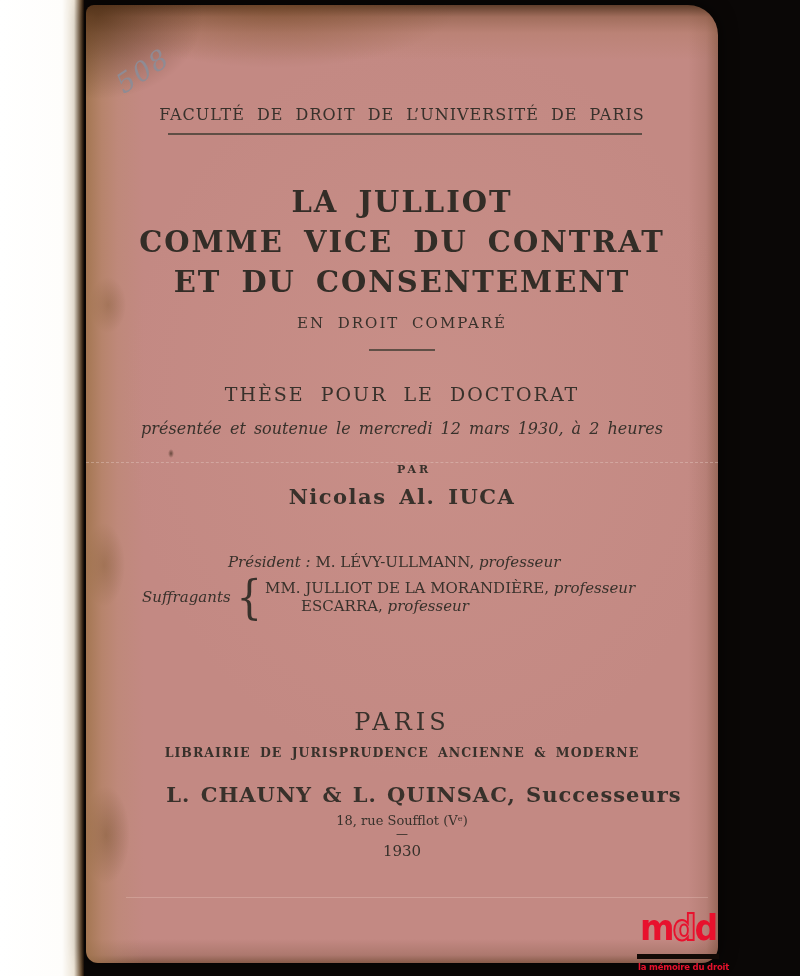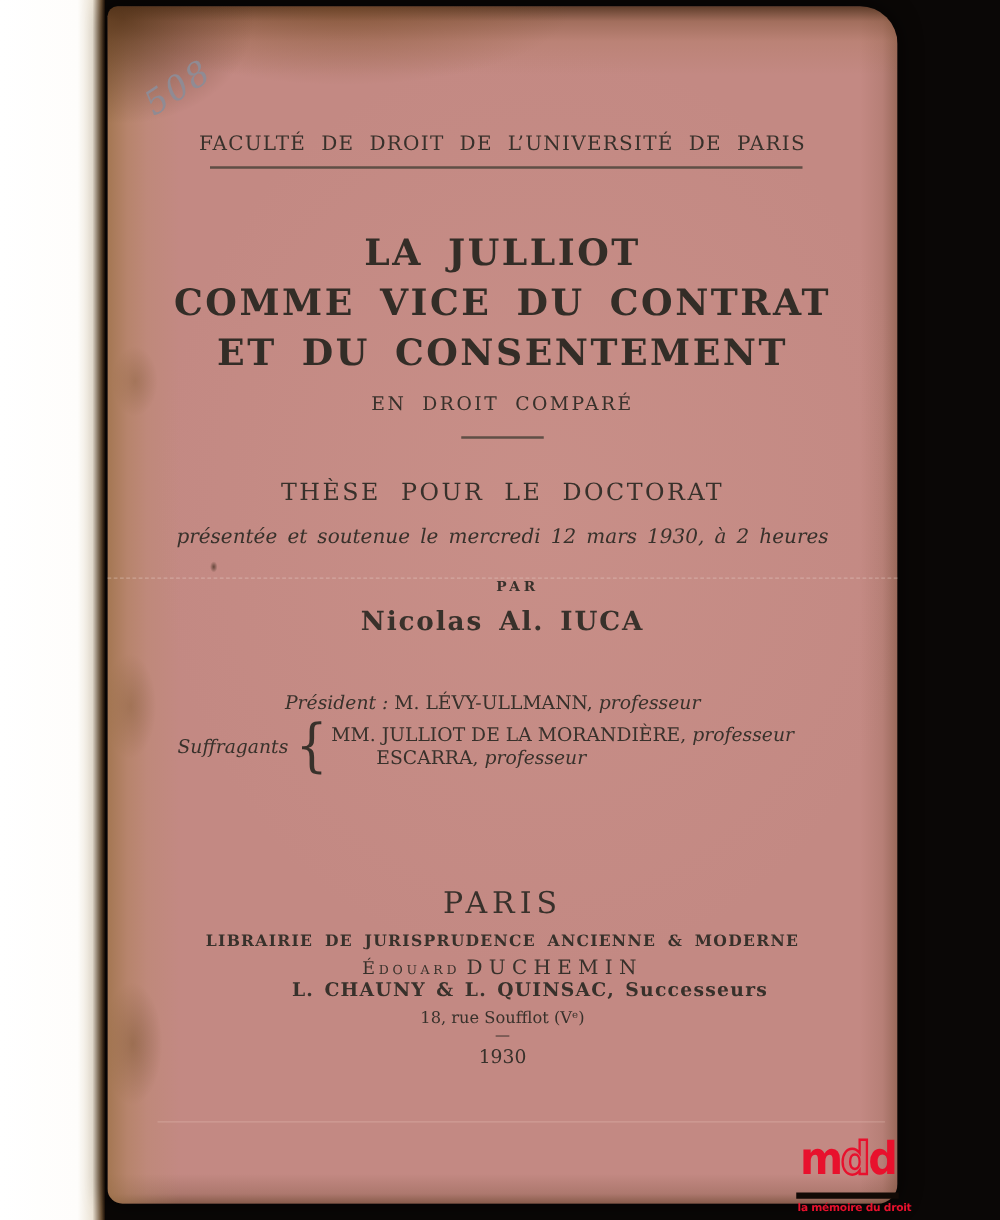--- a/index.html
+++ b/index.html
@@ -65,21 +65,21 @@
   .members{line-height:18px;}
   .member{white-space:nowrap;}
   .member.indent{margin-left:36px;}
 
   .imprint{position:absolute;top:703px;left:0;right:0;text-align:center;color:#38312b;}
   .city{font-size:24px;letter-spacing:4px;}
   .librairie{font-size:12.5px;font-weight:bold;letter-spacing:1px;word-spacing:4px;margin-top:9px;}
   .edouard{margin-top:4px;}
   .edouard .first{font-variant:small-caps;font-size:14px;letter-spacing:3px;}
   .edouard .last{font-size:16px;letter-spacing:5px;}
-  .chauny{font-size:15px;font-weight:bold;letter-spacing:1px;word-spacing:2px;margin-top:0;padding-left:44px;}
+  .chauny{font-size:21px;font-weight:bold;letter-spacing:1px;word-spacing:2px;margin-top:22px;padding-left:44px;}
   .address{font-size:13px;margin-top:6px;}
   .imprint-dash{font-size:12px;margin-top:1px;line-height:10px;}
   .year{font-size:15px;margin-top:3px;}
 
   
   .mdd-logo{
     position:absolute;left:640px;top:910px;
     font-family:"DejaVu Sans", sans-serif;font-weight:bold;
     font-size:36px;line-height:1;letter-spacing:-2px;
     color:#e8112d;transform:scaleX(.92);transform-origin:left top;
@@ -144,24 +144,20 @@
           <span>ESCARRA,</span>
           <i>professeur</i>
         </div>
       </div>
     </div>
   </div>
 
   <div class="imprint">
     <div class="city">PARIS</div>
     <div class="librairie">LIBRAIRIE DE JURISPRUDENCE ANCIENNE &amp; MODERNE</div>
-    <div class="edouard">
-      <span class="first">Édouard</span>
-      <span class="last">DUCHEMIN</span>
-    </div>
     <div class="chauny">L. CHAUNY &amp; L. QUINSAC, Successeurs</div>
     <div class="address">18, rue Soufflot (Vᵉ)</div>
     <div class="imprint-dash">—</div>
     <div class="year">1930</div>
   </div>
 
   <div class="crease2"></div>
 </div>
 
 <div class="mdd-logo"><span>m</span><span class="outline">d</span><span>d</span></div>

